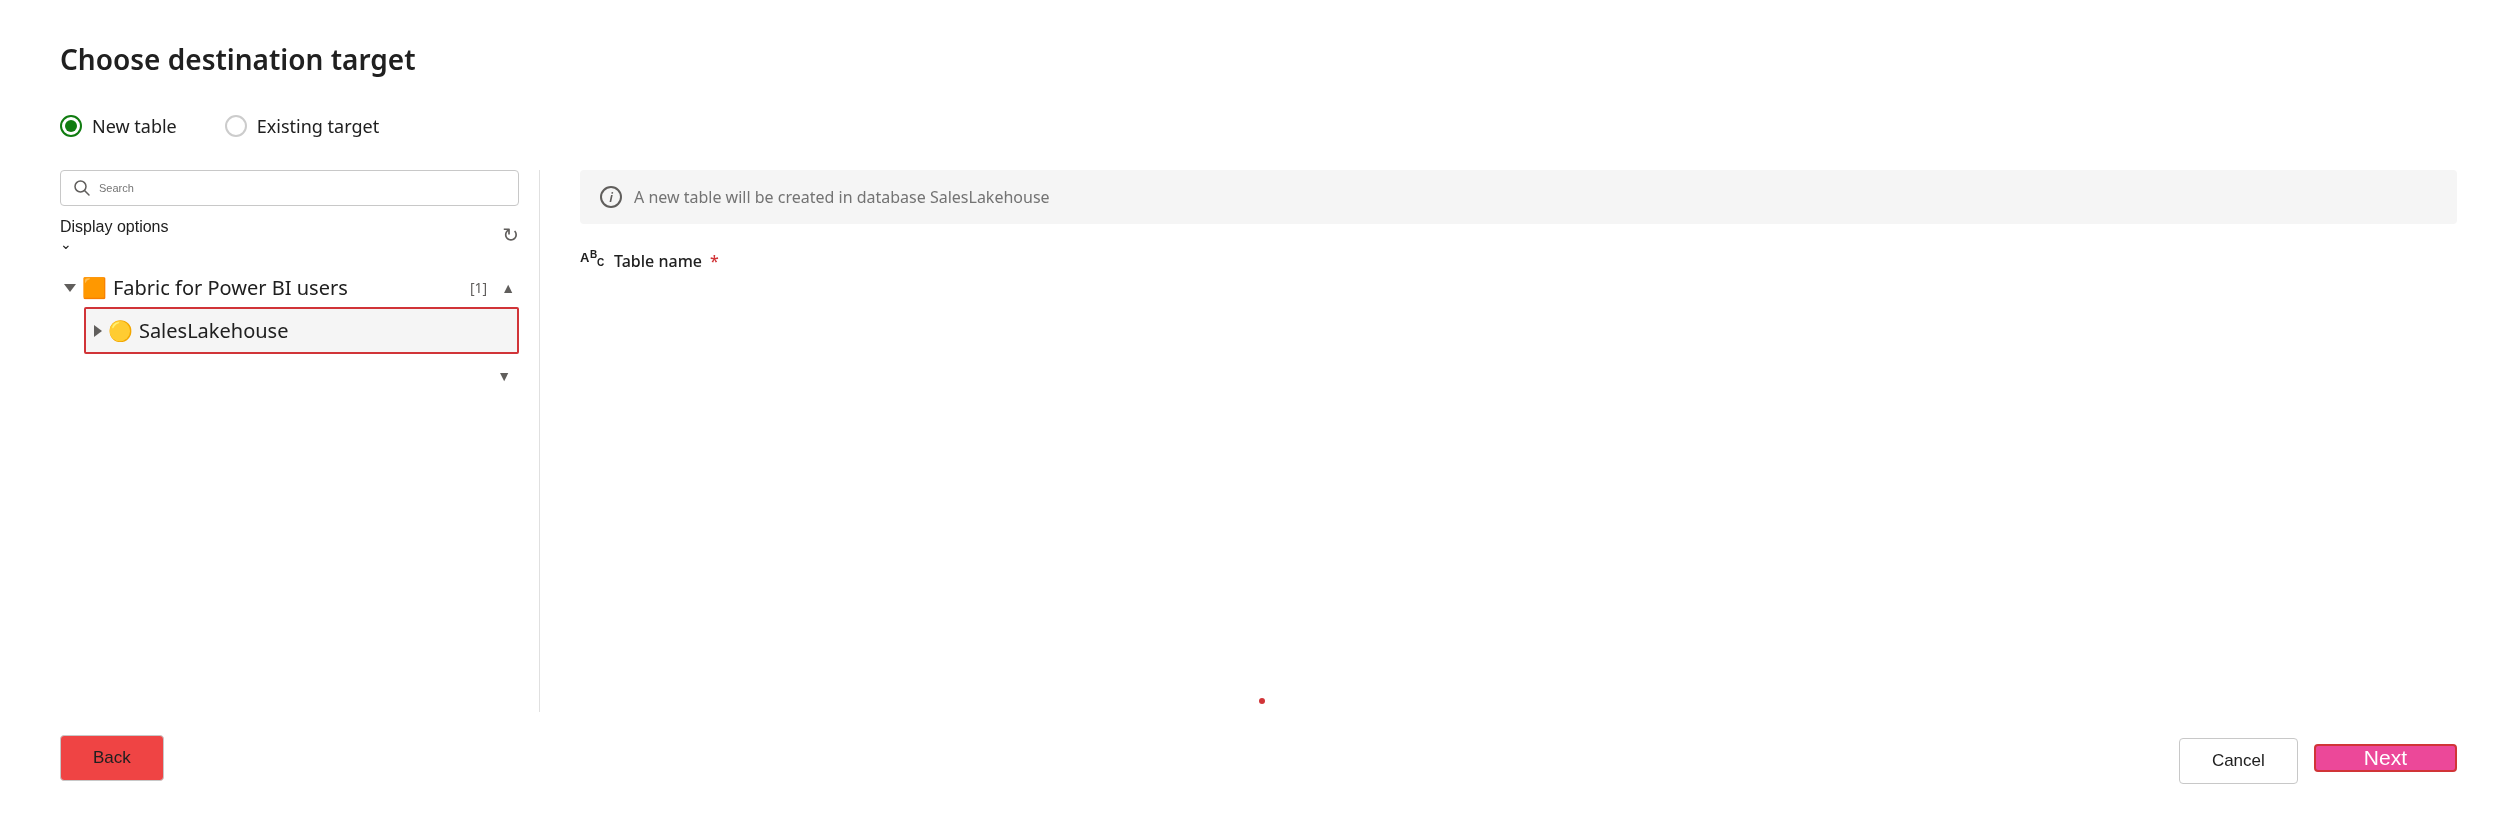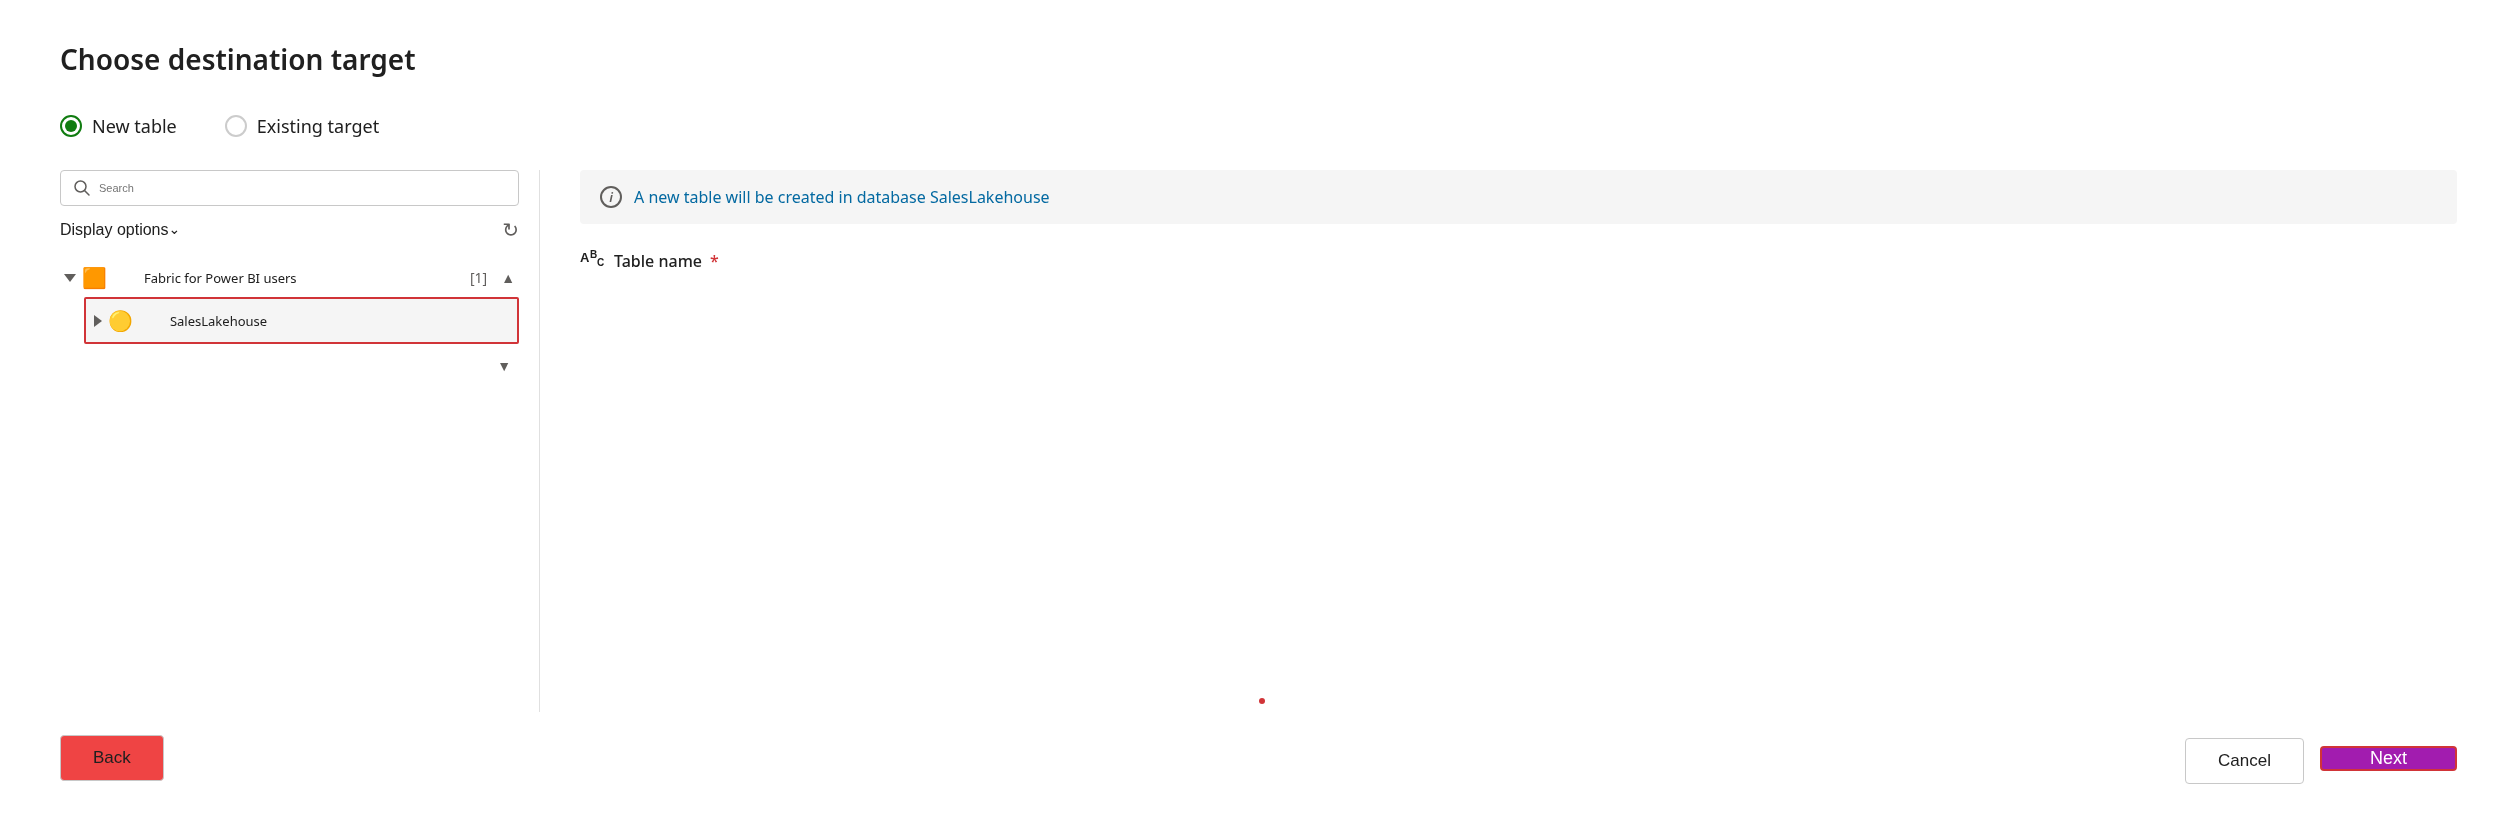--- a/index.html
+++ b/index.html
@@ -124,20 +124,21 @@
     .display-options-btn {
       display: flex;
       align-items: flex-start;
       gap: 0;
       font-size: 16px;
       color: #202020;
       cursor: pointer;
       background: none;
       border: none;
       padding: 0;
+      flex-direction: column;
     }
 
     .refresh-btn {
       background: none;
       border: none;
       cursor: pointer;
       color: #605e5c;
       font-size: 20px;
       display: flex;
       align-items: center;
@@ -189,24 +190,23 @@
 
     .folder-icon {
       font-size: 20px;
     }
 
     .db-icon {
       font-size: 20px;
     }
 
     .tree-label {
-      font-size: 13px;
+      font-size: 20px;
       color: #202020;
       flex: 1;
-      margin-left: 31px;
     }
 
     .tree-count {
       font-size: 14px;
       color: #605e5c;
       margin-left: 4px;
     }
 
     .right-panel {
       flex: 1;
@@ -235,21 +235,21 @@
       justify-content: center;
       font-size: 13px;
       color: #605e5c;
       flex-shrink: 0;
       font-style: italic;
       font-weight: 600;
     }
 
     .info-text {
       font-size: 16px;
-      color: #0369a1;
+      color: #737373;
     }
 
     .table-name-section {
       display: flex;
       flex-direction: column;
       gap: 8px;
     }
 
     .table-name-label {
       display: flex;
@@ -310,24 +310,24 @@
       border-radius: 4px;
       padding: 12px 32px;
       font-size: 17px;
       cursor: pointer;
       color: #202020;
       margin-top: 6px;
     }
 
     .btn-next {
       border: 2px solid #d13438;
-      background: #a21caf;
+      background: #ec4899;
       border-radius: 4px;
       padding: 0 48px;
-      font-size: 18px;
+      font-size: 21px;
       cursor: pointer;
       color: white;
       font-weight: 500;
     }
 
     .divider-dot {
       position: absolute;
       bottom: 120px;
       left: 50%;
       width: 6px;

